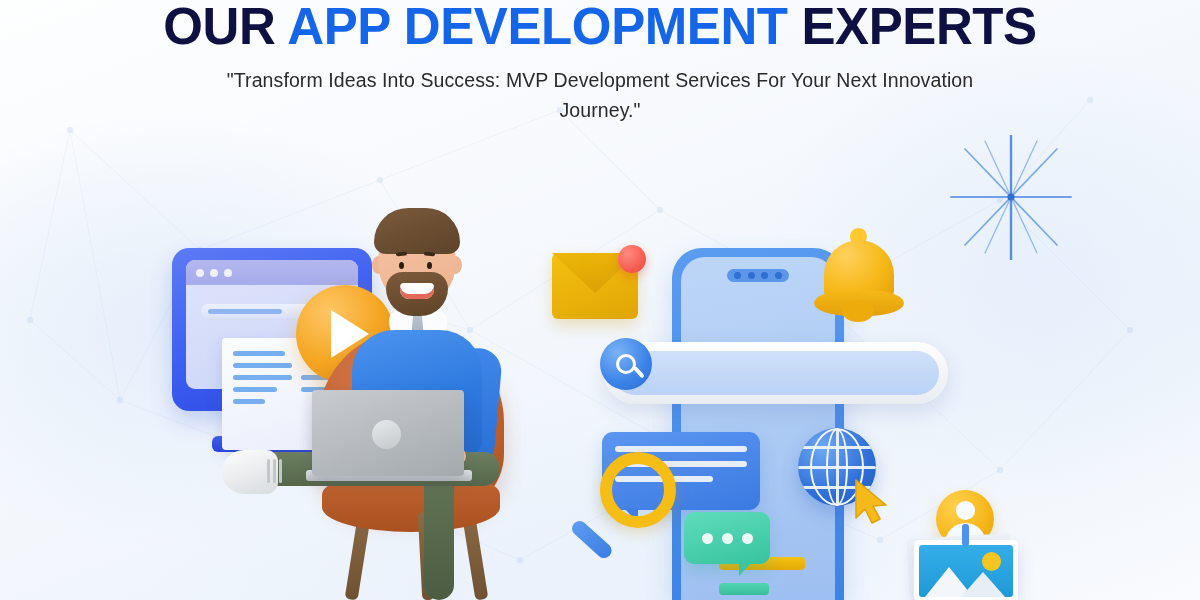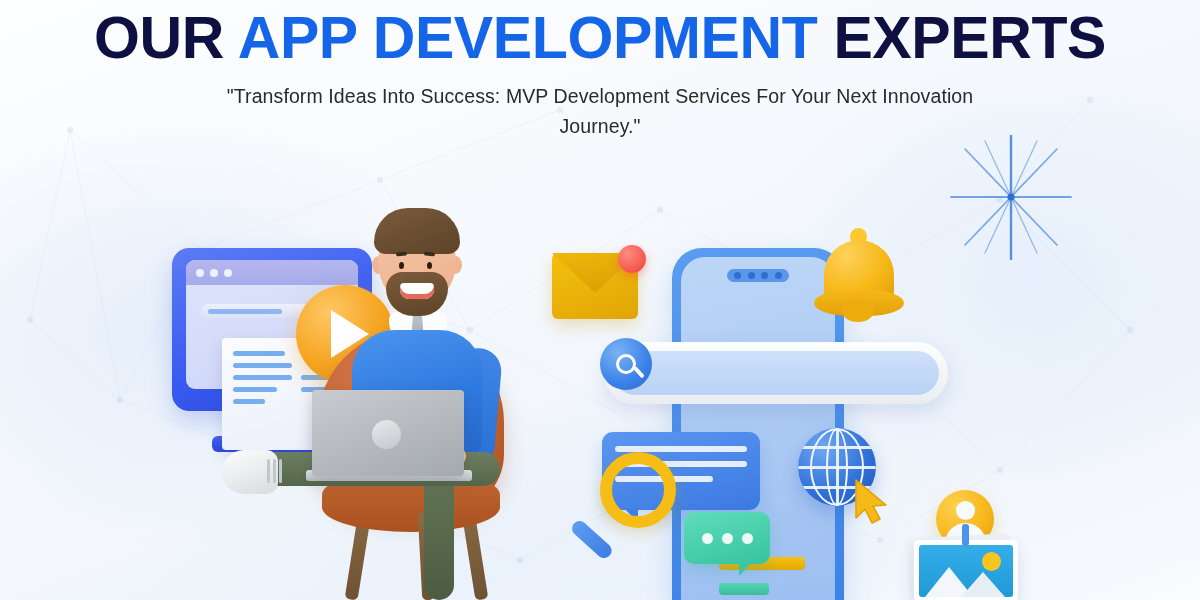--- a/index.html
+++ b/index.html
@@ -19,22 +19,22 @@
       radial-gradient(ellipse 420px 300px at 14% 55%, rgba(226,236,250,.85) 0%, rgba(255,255,255,0) 72%),
       radial-gradient(ellipse 380px 320px at 86% 45%, rgba(228,238,251,.8) 0%, rgba(255,255,255,0) 72%),
       radial-gradient(ellipse 600px 260px at 50% 100%, rgba(231,240,252,.7) 0%, rgba(255,255,255,0) 75%),
       linear-gradient(160deg,#fdfefe 0%, #f6f9fd 40%, #eef4fb 72%, #f9fbfe 100%);
   }
   #net { position:absolute; inset:0; width:1200px; height:600px; opacity:.5; }
 
   
   .hdr { position:absolute; top:0; left:0; width:1200px; z-index:40; text-align:center; }
   .title {
-    font-size:59px; font-weight:800; letter-spacing:-.4px;
-    line-height:1.05; padding-top:8px;
+    font-size:51px; font-weight:800; letter-spacing:-.4px;
+    line-height:1.05; 
     color:#0d1040; white-space:nowrap;
   }
   .title .accent { color:#1565e8; }
   .subtitle {
     margin-top:11px;
     font-size:19.5px; font-weight:400; color:#2a2a2a;
     line-height:1.55; letter-spacing:.1px;
     max-width:830px; margin-left:auto; margin-right:auto;
   }
 

